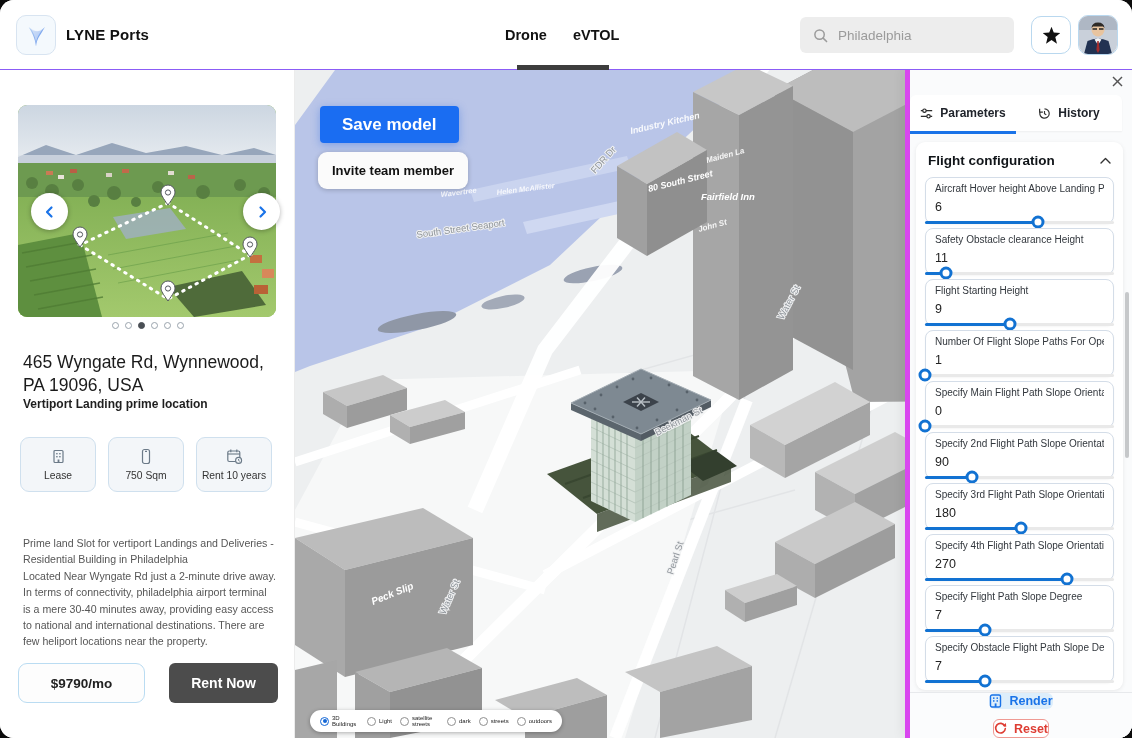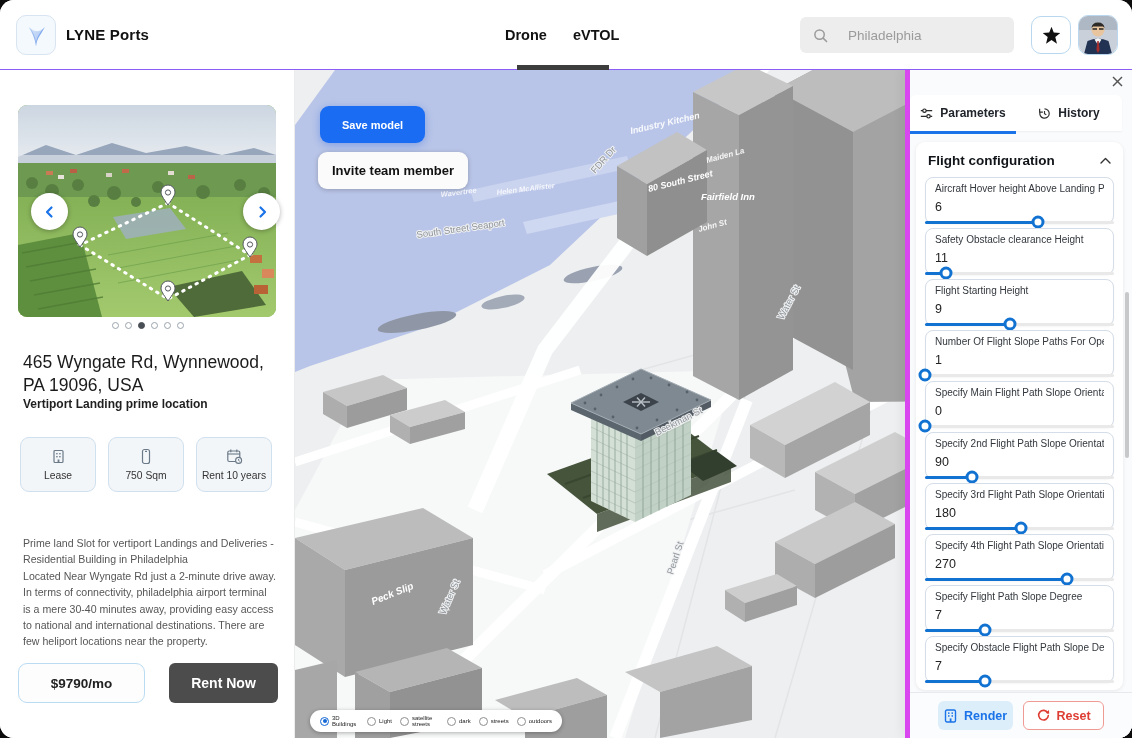--- a/index.html
+++ b/index.html
@@ -7,21 +7,21 @@
   body { width:1132px; height:738px; overflow:hidden; }
   .app { position:relative; width:1132px; height:738px; background:#fff; border-radius:14px; overflow:hidden; }
 
   
   .hdr { position:absolute; top:0; left:0; right:0; height:70px; background:#fff; border-bottom:1px solid #8b5cf6; z-index:40; }
   .logo { position:absolute; left:16px; top:15px; width:40px; height:40px; border:1px solid #d8e4f1; border-radius:10px; background:#f4f9fd; display:flex; align-items:center; justify-content:center; }
   .brand { position:absolute; left:66px; top:26px; font-size:15px; font-weight:700; color:#111; letter-spacing:.2px; }
   .nav { position:absolute; left:505px; top:0; height:70px; display:flex; align-items:center; gap:26px; }
   .nav-tab { font-size:14.5px; font-weight:700; color:#121212; cursor:pointer; }
   .nav-underline { position:absolute; left:517px; top:65px; width:92px; height:5px; background:#3d3d3d; }
-  .search { position:absolute; left:800px; top:17px; width:214px; height:36px; background:#ededed; border-radius:6px; display:flex; align-items:center; gap:20px; padding:0 13px; }
+  .search { position:absolute; left:800px; top:17px; width:214px; height:36px; background:#ededed; border-radius:6px; display:flex; align-items:center; gap:10px; padding:0 13px; }
   .search input { border:none; outline:none; background:transparent; font-size:13.5px; color:#555; width:150px; }
   .search input::placeholder { color:#9b9b9b; }
   .iconbtn { position:absolute; top:16px; width:40px; height:38px; background:#fff; border:1px solid #b9d8ef; border-radius:10px; display:flex; align-items:center; justify-content:center; cursor:pointer; }
   .avatar { position:absolute; left:1078px; top:15px; width:40px; height:40px; border:1px solid #b9d8ef; border-radius:10px; overflow:hidden; }
 
   
   .side { position:absolute; top:70px; left:0; width:295px; height:668px; background:#fff; border-right:1px solid #ececec; z-index:30; }
   .carousel { position:absolute; left:18px; top:35px; width:258px; height:212px; border-radius:9px; overflow:hidden; background:#7fae4e; }
   .car-btn { position:absolute; top:123px; width:37px; height:37px; border-radius:50%; background:#fff; box-shadow:0 1px 5px rgba(0,0,0,.3); display:flex; align-items:center; justify-content:center; cursor:pointer; z-index:5; }
   .car-prev { left:31px; } .car-next { left:243px; }
@@ -34,21 +34,21 @@
   .chip { width:76px; height:55px; background:#f3f6f9; border:1px solid #cfe0ee; border-radius:9px; display:flex; flex-direction:column; align-items:center; justify-content:center; gap:5px; }
   .chip-label { font-size:10.3px; color:#333; }
   .desc { position:absolute; left:23px; top:465px; width:254px; font-size:10.6px; line-height:1.55; color:#565656; white-space:pre-line; }
   .buyrow { position:absolute; left:18px; top:593px; width:260px; display:flex; gap:24px; }
   .price-btn { width:127px; height:40px; background:#fdfdfd; border:1.5px solid #badcf2; border-radius:9px; display:flex; align-items:center; justify-content:center; font-size:13.5px; font-weight:700; color:#222; cursor:pointer; }
   .rent-btn { flex:1; height:40px; background:#4c4c4c; border:none; border-radius:6px; color:#fff; font-size:14px; font-weight:700; cursor:pointer; }
 
   
   .map { position:absolute; left:295px; top:70px; width:837px; height:668px; background:#edeff0; overflow:hidden; z-index:10; }
   .map svg.scene { position:absolute; left:0; top:0; }
-  .save-btn { position:absolute; left:25px; top:36px; height:37px; padding:8px 22px; background:#1a6df2; border:none; border-radius:9px; color:#fff; font-size:11px; font-weight:700; cursor:pointer; box-shadow:0 2px 8px rgba(20,90,220,.35); z-index:6; }
+  .save-btn { position:absolute; left:25px; top:36px; height:37px; padding:8px 22px; background:#1a6df2; border:none; border-radius:4px; color:#fff; font-size:17px; font-weight:700; cursor:pointer; box-shadow:0 2px 8px rgba(20,90,220,.35); z-index:6; }
   .invite-btn { position:absolute; left:23px; top:82px; height:37px; padding:0 14px; background:#fbfbfb; border:none; border-radius:9px; color:#111; font-size:13px; font-weight:700; cursor:pointer; box-shadow:0 1px 5px rgba(0,0,0,.22); z-index:6; }
   .stylebar { position:absolute; left:15px; bottom:6px; height:22px; background:#fff; border-radius:11px; box-shadow:0 1px 4px rgba(0,0,0,.3); display:flex; align-items:center; gap:8px; padding:0 10px; z-index:6; }
   .styleopt { display:flex; align-items:center; gap:3px; cursor:pointer; }
   .radio { width:9px; height:9px; border-radius:50%; border:1px solid #8f8f8f; background:#fff; position:relative; flex:none; }
   .styleopt.sel .radio { border-color:#1467d6; }
   .styleopt.sel .radio::after { content:""; position:absolute; left:1.5px; top:1.5px; width:4px; height:4px; border-radius:50%; background:#1467d6; }
   .stylelabel { font-size:6px; line-height:1.05; color:#222; max-width:27px; }
 
   
   .panel { position:absolute; right:0; top:70px; width:227px; height:668px; background:#fafbfc; border-left:5px solid #d946ef; box-shadow:-4px 0 10px rgba(0,0,0,.05); z-index:35; }
@@ -60,21 +60,21 @@
   .sec-head { display:flex; align-items:center; justify-content:space-between; margin-bottom:9px; padding:0 3px; }
   .sec-title { font-size:13.5px; font-weight:700; color:#101418; }
   .cards { display:flex; flex-direction:column; gap:4.5px; }
   .card { position:relative; background:#fff; border:1px solid #d4dde8; border-radius:8px; padding:5px 9px 9px 9px; box-shadow:0 1px 2px rgba(0,0,0,.04); }
   .card-label { font-size:10px; line-height:1.25; color:#32373d; white-space:nowrap; overflow:hidden; }
   .card-value { font-size:12.5px; color:#222; margin-top:4px; }
   .track { position:absolute; left:-1px; right:-1px; bottom:-1px; height:3px; background:#e9e9e9; border-radius:2px; }
   .fill { height:100%; background:#1272d2; border-radius:2px; }
   .handle { position:absolute; top:50%; width:13px; height:13px; border-radius:50%; background:#fff; border:3.5px solid #1272d2; transform:translate(-50%,-50%); cursor:pointer; }
   .pscroll { position:absolute; right:3px; top:222px; width:4px; height:166px; background:#c6c8ca; border-radius:2px; cursor:pointer; }
-  .pactions { position:absolute; left:0; right:0; bottom:0; height:46px; background:#fbfcfd; border-top:1px solid #e7e9ec; display:flex; align-items:center; gap:10px; padding:0 28px; }
+  .pactions { position:absolute; left:0; right:0; bottom:0; height:46px; background:#fbfcfd; border-top:1px solid #e7e9ec; display:flex; align-items:center; gap:10px; padding:0 28px;flex-direction:column; }
   .render-btn { flex:1; height:29px; background:#ddeefb; border:none; border-radius:6px; color:#1a73e8; font-size:12.5px; font-weight:700; display:flex; align-items:center; justify-content:center; gap:7px; cursor:pointer; }
   .reset-btn { flex:1.05; height:29px; background:#fff; border:1.5px solid #ef9a93; border-radius:6px; color:#de3d33; font-size:12.5px; font-weight:700; display:flex; align-items:center; justify-content:center; gap:7px; cursor:pointer;text-align:center; }
 
   .maplabel { fill:#8f959b; font-size:9.5px; paint-order:stroke; stroke:#f0f1f2; stroke-width:2px; }
   .bldlabel { fill:#ffffff; font-weight:700; font-style:italic; }
 </style>
 </head>
 <body>
 
 <div class="app">

